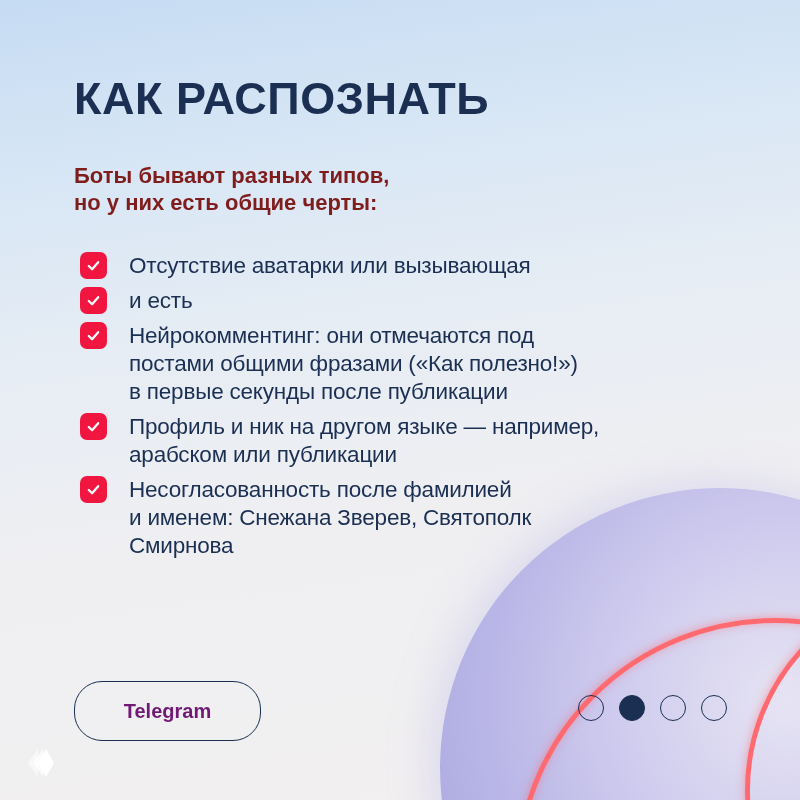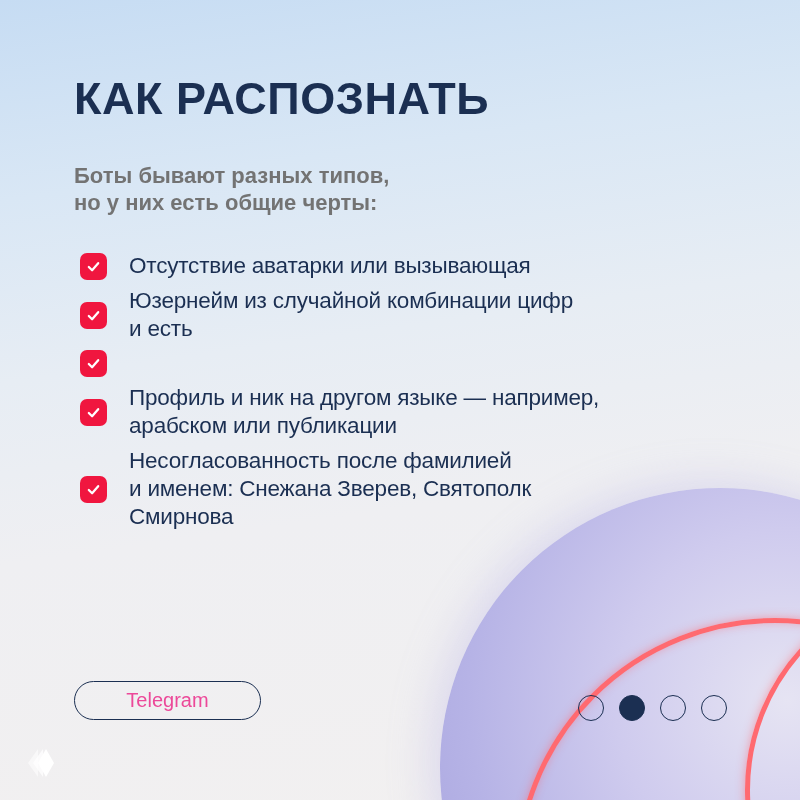--- a/index.html
+++ b/index.html
@@ -42,58 +42,57 @@
       letter-spacing: 0.5px;
       color: #1b2f52;
       line-height: 1;
     }
     .subtitle {
       position: absolute;
       left: 74px; top: 162px;
       font-size: 22px;
       font-weight: 700;
       line-height: 27px;
-      color: #737373;
+      color: #7f1d1d;
       width: 420px;
     }
     .list {
       position: absolute;
       left: 80px; top: 252px;
       width: 620px;
       list-style: none;
     }
     .item {
       display: flex;
-      align-items: center;
       margin-bottom: 7px;
     }
     .check {
       flex: 0 0 27px;
       width: 27px; height: 27px;
       border-radius: 7px;
       background: #f0163f;
       display: flex; align-items: center; justify-content: center;
       margin-right: 22px;
     }
     .check svg { width: 15px; height: 15px; }
     .item-text {
       font-size: 22.5px;
       line-height: 28px;
       color: #1b2f52;
       letter-spacing: -0.2px;
     }
     .tg-button {
       position: absolute;
       left: 74px; top: 681px;
-      width: 187px; height: 39px;
+      width: 187px; height: 60px;
       border: 1.5px solid #1b2f52;
       border-radius: 28px;
       display: flex; align-items: center; justify-content: center;
-      font-size: 20px; font-weight: 400;
-      color: #ec4899;
+      font-size: 20px; font-weight: 700;
+      color: #701a75;
       background: transparent;
     }
     .dots {
       position: absolute;
       left: 578px; top: 695px;
       display: flex; gap: 15px;
     }
     .dot {
       width: 26px; height: 26px;
       border-radius: 50%;
@@ -131,30 +130,34 @@
       <div>Отсутствие аватарки или вызывающая</div>
     </div>
   </li>
   <li class="item">
     <span class="check">
       <svg viewBox="0 0 16 16">
           <path d="M3 8.5 L6.5 12 L13 4.5" fill="none" stroke="#fff" stroke-width="2.4" stroke-linecap="round" stroke-linejoin="round"></path>
         </svg>
     </span>
     <div class="item-text">
-      <div>Юзернейм из случайной комбинации цифр</div>
       <div>и есть</div>
     </div>
   </li>
   <li class="item">
     <span class="check">
       <svg viewBox="0 0 16 16">
           <path d="M3 8.5 L6.5 12 L13 4.5" fill="none" stroke="#fff" stroke-width="2.4" stroke-linecap="round" stroke-linejoin="round"></path>
         </svg>
     </span>
+    <div class="item-text">
+      <div>Нейрокомментинг: они отмечаются под</div>
+      <div>постами общими фразами («Как полезно!»)</div>
+      <div>в первые секунды после публикации</div>
+    </div>
   </li>
   <li class="item">
     <span class="check">
       <svg viewBox="0 0 16 16">
           <path d="M3 8.5 L6.5 12 L13 4.5" fill="none" stroke="#fff" stroke-width="2.4" stroke-linecap="round" stroke-linejoin="round"></path>
         </svg>
     </span>
     <div class="item-text">
       <div>Профиль и ник на другом языке — например,</div>
       <div>арабском или публикации</div>

